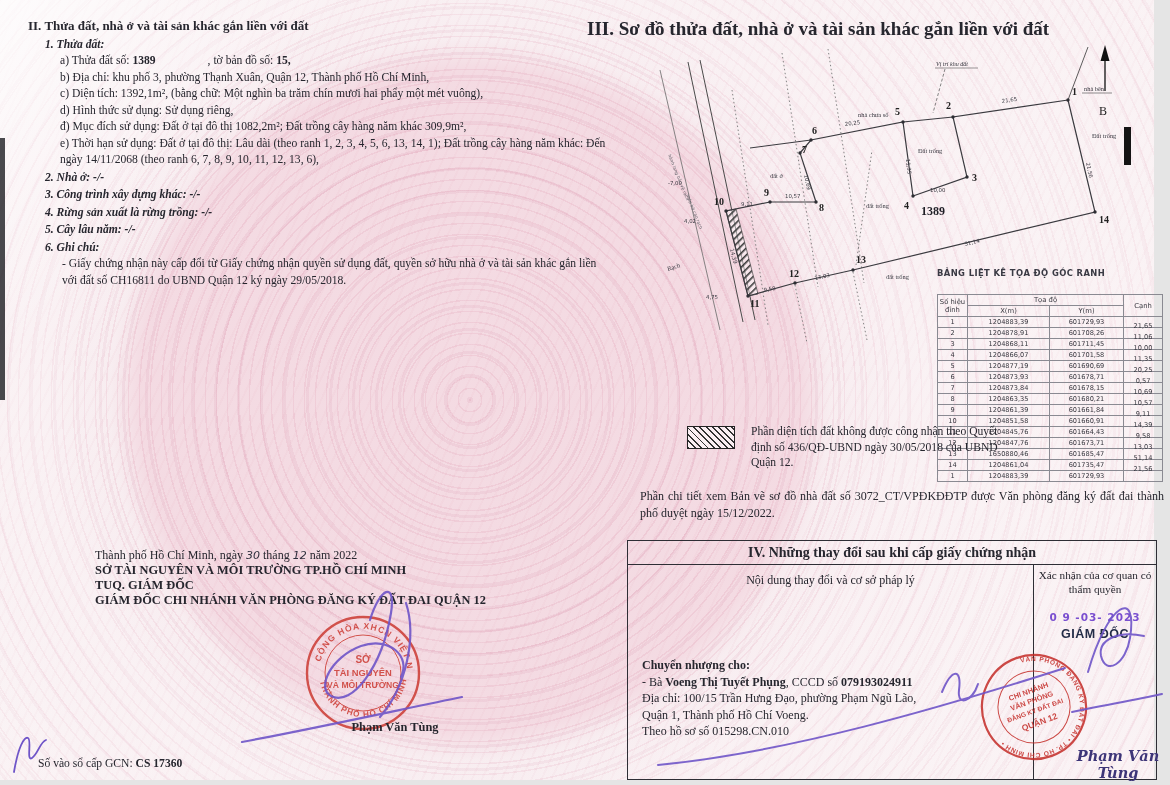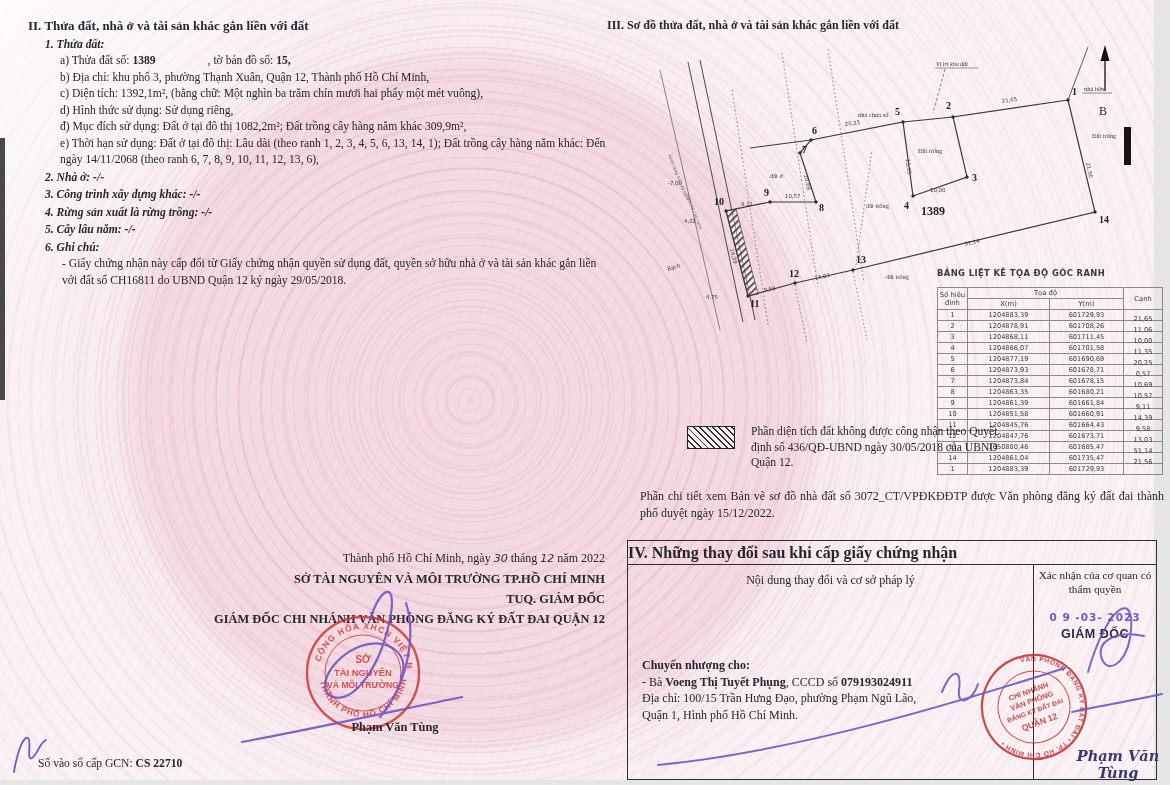--- a/index.html
+++ b/index.html
@@ -18,42 +18,42 @@
       radial-gradient(circle at 470px 400px, rgba(255,255,255,0) 0 340px, rgba(252,246,248,0.45) 430px 100%);}
   .abs{position:absolute;}
   
   #sec2{left:28px;top:18px;width:578px;font-size:11.6px;line-height:16.5px;}
   #sec2 .h{font-weight:bold;font-size:13px;margin:0 0 2px 0;}
   #sec2 .item{font-weight:bold;font-style:italic;margin:1px 0 0 17px;}
   #sec2 p.l{margin:0 0 0 32px;}
   #sec2 .note{margin:0 0 0 34px;}
   .b{font-weight:bold;}
   
-  #sec3title{left:607px;top:18px;width:560px;font-weight:bold;font-size:12px;font-family:Liberation Serif, serif;}
+  #sec3title{left:587px;top:18px;width:560px;font-weight:bold;font-size:19px;font-family:Liberation Serif, serif;}
   #diagram{left:640px;top:35px;}
   #coords{left:937px;top:268px;width:226px;font-family:"DejaVu Sans", sans-serif;color:#37373f;}
-  #coords .t{font-weight:bold;font-size:8.4px;letter-spacing:.4px;margin-bottom:9px;color:#3a3a44;}
+  #coords .t{font-weight:bold;font-size:8.4px;letter-spacing:.4px;margin-bottom:16px;color:#3a3a44;}
   #coords table{border-collapse:collapse;width:100%;}
   #coords th,#coords td{border:1px solid #8a8a92;font-size:6.6px;text-align:center;padding:0 1px;height:10px;font-weight:normal;}
   #coords th{font-size:6.8px;}
   #coords td.c{font-size:6.6px;transform:translateY(4px);border-top-color:transparent;}
   
   #legend{left:643px;top:424px;width:330px;font-size:11.6px;line-height:15.5px;display:flex;gap:16px;padding-left:44px;}
   #legend .sw{flex:0 0 46px;height:21px;margin-top:2px;border:1px solid #222;
      background:repeating-linear-gradient(45deg,#333 0 1.3px,rgba(255,255,255,.6) 1.3px 4.5px);}
   #note3{left:640px;top:488px;width:524px;font-size:12px;line-height:16.5px;text-align:justify;}
   
-  #signblk{left:95px;top:548px;width:510px;text-align:right;font-size:12px;line-height:20px;}
+  #signblk{left:95px;top:548px;width:510px;text-align:left;font-size:12px;line-height:15px;}
   #signblk .o{font-weight:bold;font-size:12.4px;}
   .hand{font-family:"DejaVu Sans", sans-serif;font-style:italic;font-size:11px;color:#2e2e3c;}
   #signername{left:300px;top:720px;width:190px;text-align:center;font-weight:bold;font-size:12.4px;}
   #gcnline{left:38px;top:757px;font-size:11.6px;}
   
   #sec4{left:627px;top:540px;width:528px;height:238px;border:1.6px solid #2e2e35;font-size:12px;}
-  #sec4 .hdr{height:23px;line-height:23px;text-align:left;font-weight:bold;font-size:16px;border-bottom:1.4px solid #2e2e35;}
+  #sec4 .hdr{height:23px;line-height:23px;text-align:center;font-weight:bold;font-size:14px;border-bottom:1.4px solid #2e2e35;}
   #sec4 .cols{display:flex;height:214px;}
   #sec4 .c1{flex:1 1 auto;border-right:1.4px solid #2e2e35;position:relative;}
   #sec4 .c2{flex:0 0 122px;position:relative;text-align:center;}
   #sec4 .c1h{text-align:center;padding-top:8px;font-size:12px;}
   #sec4 .c2h{padding-top:4px;font-size:11.2px;line-height:13.5px;}
   #sec4 .content{position:absolute;left:14px;top:92px;width:370px;line-height:16.5px;text-align:left;}
   #stampdate{position:absolute;left:0;right:0;top:46px;color:#7a4fd0;font-family:"DejaVu Sans", sans-serif;
              font-weight:bold;font-size:10.5px;letter-spacing:1px;}
   #director{position:absolute;left:0;right:0;top:62px;font-family:"Liberation Sans", sans-serif;
             font-weight:bold;font-size:12.5px;color:#232c47;letter-spacing:.5px;}
@@ -367,36 +367,37 @@
   <svg class="abs" style="left:230px;top:575px;" width="270" height="185" viewBox="0 0 270 185">
     <g fill="none" stroke="#6f55c8" stroke-width="2.2" stroke-linecap="round" opacity=".9">
       <path d="M 140 45 C 150 12, 166 6, 161 38 C 152 92, 122 132, 101 121 C 86 113, 101 82, 131 71 C 160 61, 181 82, 171 102"></path>
       <path d="M 176 28 C 187 62, 176 112, 150 142"></path>
       <path d="M 12 167 C 92 152, 182 132, 232 122"></path>
     </g>
   </svg>
   <div id="signername" class="abs">Phạm Văn Tùng</div>
 
   <div id="gcnline" class="abs">
-    <span>Số vào sổ cấp GCN:</span> <span class="b">CS 22710</span>
+    <span>Số vào sổ cấp GCN:</span> <span class="b">CS 17360</span>
   </div>
   <svg class="abs" style="left:8px;top:728px;" width="44" height="50" viewBox="0 0 44 50">
     <path d="M 6 44 C 10 20, 16 8, 20 10 C 24 12, 18 34, 24 30 C 30 26, 32 14, 38 12" fill="none" stroke="#6f55c8" stroke-width="1.8" stroke-linecap="round"></path>
   </svg>
 
   <div id="sec4" class="abs">
     <div class="hdr">IV. Những thay đổi sau khi cấp giấy chứng nhận</div>
     <div class="cols">
       <div class="c1">
         <div class="c1h">Nội dung thay đổi và cơ sở pháp lý</div>
         <div class="content">
           <div class="b">Chuyển nhượng cho:</div>
           <div><span>- Bà </span><span class="b">Voeng Thị Tuyết Phụng</span><span>, CCCD số </span><span class="b">079193024911</span></div>
           <div>Địa chỉ: 100/15 Trần Hưng Đạo, phường Phạm Ngũ Lão,</div>
-          <div>Quận 1, Hình phố Hồ Chí Minh.</div>
+          <div>Quận 1, Thành phố Hồ Chí Voeng.</div>
+          <div>Theo hồ sơ số 015298.CN.010</div>
         </div>
       </div>
       <div class="c2">
         <div class="c2h">Xác nhận của cơ quan có thẩm quyền</div>
         <div id="stampdate">0 9  -03-  2023</div>
         <div id="director">GIÁM ĐỐC</div>
       </div>
     </div>
   </div>
 

